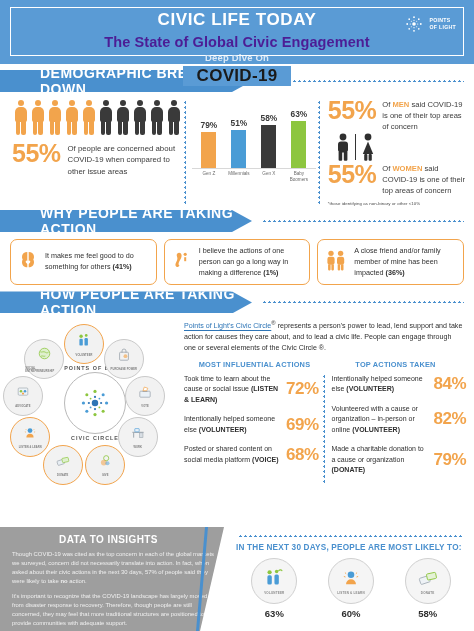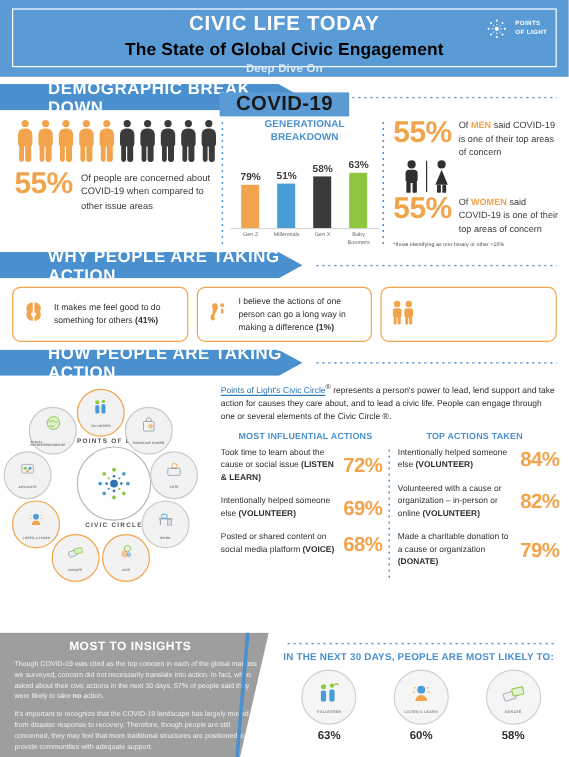--- a/index.html
+++ b/index.html
@@ -24,29 +24,29 @@
     left: 10px; right: 10px; top: 7px; bottom: 8px;
     border: 1.5px solid #ffffff;
   }
   .hdr-inner { position: relative; z-index: 3; text-align: center; padding-top: 2px; }
   .hdr-title {
     color: #fff; font-weight: bold; font-size: 17px; letter-spacing: 0.6px;
     display: inline-block; background: #5A9BD5; padding: 0 12px;
     margin-top: 2px;
   }
   .hdr-sub {
-    color: #000000; font-weight: bold; font-size: 14.5px; margin-top: 4px;
+    color: #4c1d95; font-weight: bold; font-size: 14.5px; margin-top: 4px;
     letter-spacing: 0.1px;
   }
   .hdr-deep {
     color: #dbe9f7; font-size: 9.5px; margin-top: 2px; letter-spacing:.2px;font-weight:bold;
   }
   .hdr-covid {
     color: #1a1a1a; font-weight: bold; font-size: 17px; letter-spacing: .3px;
-    display: inline-block; background: #5A9BD5; padding: 0 14px; margin-top: 14px; text-align: center;
+    display: inline-block; background: #5A9BD5; padding: 0 14px; margin-top: 3px; text-align: center;
   }
   .logo {
     position: absolute; right: 18px; top: 14px; z-index: 4;
     display: flex; align-items: center; gap: 5px;
   }
   .logo-text { color: #fff; font-size: 5.2px; font-weight: bold; line-height: 1.35; letter-spacing:.3px;}
 
   
   .band { position: relative; height: 22px; margin-top: 6px; }
   .band-arrow {
@@ -293,21 +293,20 @@
       <div class="stat-row">
         <span class="bignum">55%</span>
         <span class="stat-txt">Of people are concerned about COVID-19 when compared to other issue areas</span>
       </div>
     </div>
 
     <div class="vdots"></div>
 
     <div class="demo-col2">
       <div class="gen-title">
-        <div>GENERATIONAL BREAKDOWN</div>
       </div>
       <div class="chart" id="chart">
           <div class="bar-wrap">
             <div class="bar-val">79%</div>
             <div class="bar" style="height: 36.4px; background: rgb(242, 164, 76);"></div>
           </div>
           <div class="bar-wrap">
             <div class="bar-val">51%</div>
             <div class="bar" style="height: 37.8857px; background: rgb(74, 156, 214);"></div>
           </div>
@@ -392,20 +391,21 @@
               <circle cx="8" cy="5.4" r="2.7"></circle>
               <rect x="4.4" y="8.8" width="7.2" height="8" rx="2.2"></rect>
               <rect x="5.1" y="16.2" width="2.5" height="6.2" rx="0.8"></rect>
               <rect x="8.4" y="16.2" width="2.5" height="6.2" rx="0.8"></rect>
               <circle cx="17.6" cy="5.4" r="2.7"></circle>
               <rect x="14" y="8.8" width="7.2" height="8" rx="2.2"></rect>
               <rect x="14.7" y="16.2" width="2.5" height="6.2" rx="0.8"></rect>
               <rect x="18" y="16.2" width="2.5" height="6.2" rx="0.8"></rect>
             </g>
           </svg></span>
+        <span class="why-txt">A close friend and/or family member of mine has been impacted <b>(36%)</b></span>
       </div>
     </div>
 
   <div class="band">
     <div class="band-arrow">
       <span class="band-label">HOW PEOPLE ARE TAKING ACTION</span>
     </div>
     <div class="band-dots"></div>
   </div>
 
@@ -554,21 +554,21 @@
               <span class="act-txt">Made a charitable donation to a cause or organization <b>(DONATE)</b></span>
               <span class="act-pct">79%</span>
             </div>
           </div>
       </div>
     </div>
   </div>
 
   <div class="bottom">
     <div class="bot-gray">
-      <div class="bot-title">MOST TO INSIGHTS</div>
+      <div class="bot-title">DATA TO INSIGHTS</div>
       <div class="bot-p"><span>Though COVID-19 was cited as the top concern in each of the global markets we surveyed, concern did not necessarily translate into action. In fact, when asked about their civic actions in the next 30 days, 57% of people said they were likely to take </span><b>no</b><span> action.</span></div>
       <div class="bot-p">It's important to recognize that the COVID-19 landscape has largely moved from disaster response to recovery. Therefore, though people are still concerned, they may feel that more traditional structures are positioned to provide communities with adequate support.</div>
     </div>
     <div class="bot-blue"></div>
     <div class="bot-right">
       <div class="bot-dots"></div>
       <div class="bot-head">IN THE NEXT 30 DAYS, PEOPLE ARE MOST LIKELY TO:</div>
       <div class="bot-circles" id="next30">
           <div class="bc">
             <div class="bc-ring">

